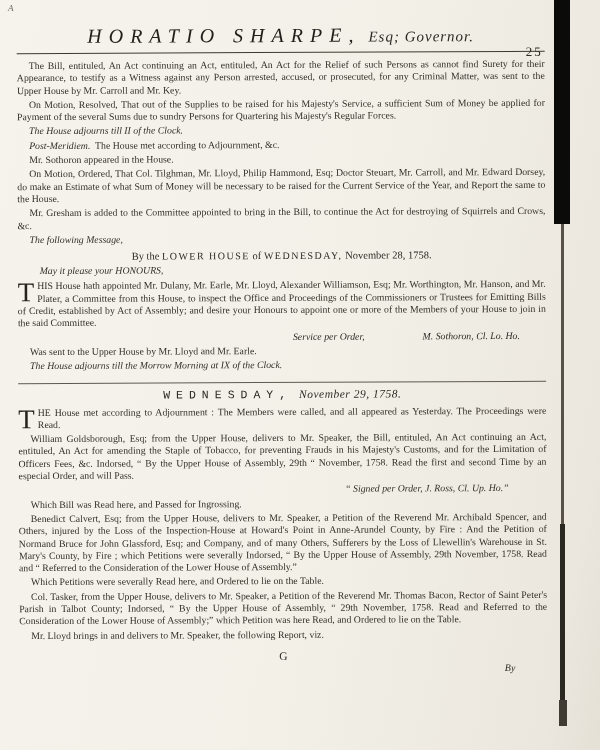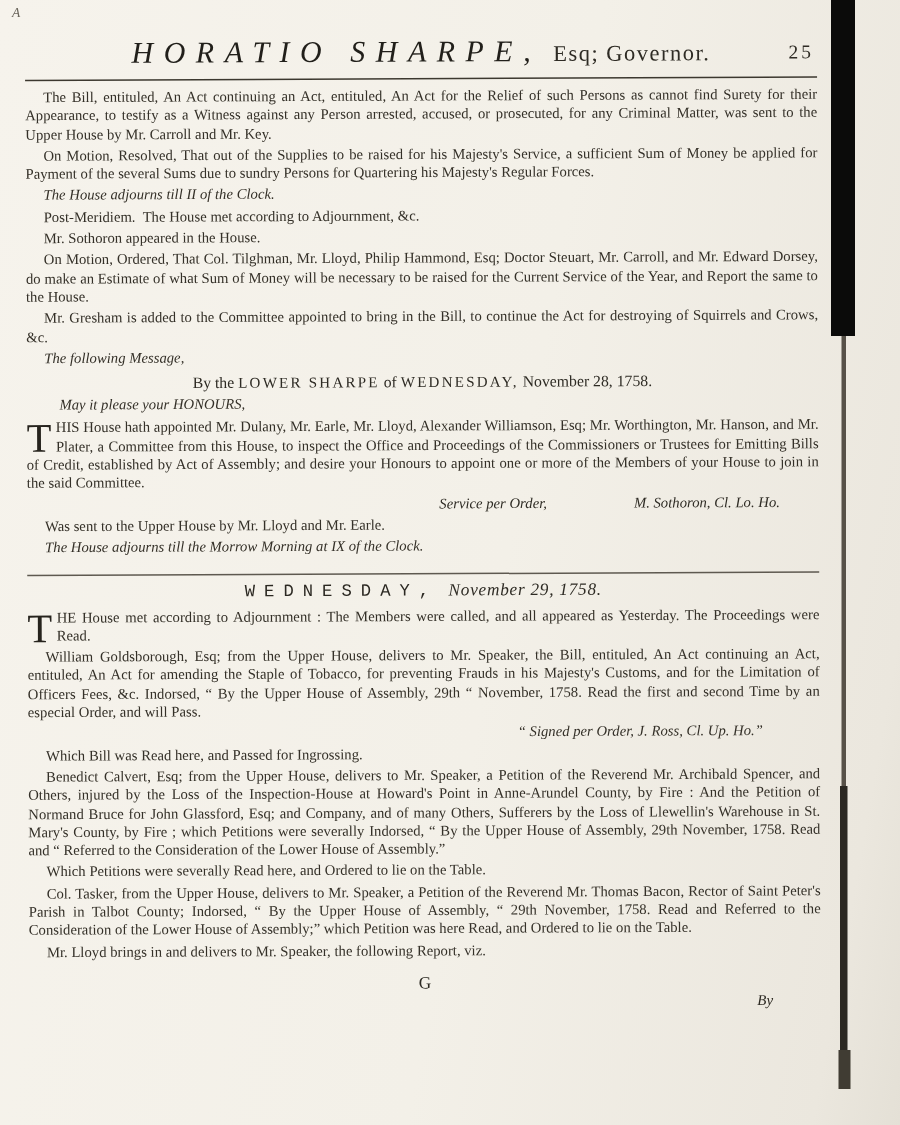--- a/index.html
+++ b/index.html
@@ -28,33 +28,33 @@
   .content {
     position: absolute; left: 18px; top: 24px; width: 528px;
     transform: rotate(-0.25deg);
   }
 
   .header { position: relative; text-align: center; white-space: nowrap; }
   .title-main {
     font-style: italic; font-size: 20px; letter-spacing: 7px; color: #211f1a;
   }
   .title-suffix {
-    font-size: 15px; letter-spacing: 1px; margin-left: 4px; margin-top: 26px;
+    font-style: italic; font-size: 15px; letter-spacing: 1px; margin-left: 4px; margin-top: 26px;
   }
-  .page-number { position: absolute; right: 2px; top: 4px; font-size: 13px; letter-spacing: 2px; }
+  .page-number { position: absolute; right: 2px; top: 21px; font-size: 13px; letter-spacing: 2px; }
   .header-rule { border-top: 1.5px solid #3c382f; margin: 5px 0 6px 0; }
 
   .para {
     margin: 2px 0 0 0;
     font-size: 9.8px; line-height: 12.3px;
     text-align: justify; text-indent: 12px;
     color: #343028;
   }
   .italic { font-style: italic; }
-  .pm-lead { }
+  .pm-lead { font-style: italic; }
 
   .message-heading { text-align: center; margin: 5px 0 2px 0; font-size: 10.5px; }
   .mh-by, .mh-of, .mh-date { }
   .mh-house, .mh-assembly { letter-spacing: 1.5px; font-size: 10px; }
 
   .salutation { text-indent: 22px; margin-top: 3px; }
 
   .dropcap-para { text-indent: 0; margin-top: 3px; }
   .dropcap {
     float: left;
@@ -103,21 +103,21 @@
     <p class="para">On Motion, Resolved, That out of the Supplies to be raised for his Majesty's Service, a sufficient Sum of Money be applied for Payment of the several Sums due to sundry Persons for Quartering his Majesty's Regular Forces.</p>
     <p class="para italic">The House adjourns till II of the Clock.</p>
     <p class="para"><span class="pm-lead">Post-Meridiem.</span>&nbsp; <span>The House met according to Adjournment, &amp;c.</span></p>
     <p class="para">Mr. Sothoron appeared in the House.</p>
     <p class="para">On Motion, Ordered, That Col. Tilghman, Mr. Lloyd, Philip Hammond, Esq; Doctor Steuart, Mr. Carroll, and Mr. Edward Dorsey, do make an Estimate of what Sum of Money will be necessary to be raised for the Current Service of the Year, and Report the same to the House.</p>
     <p class="para">Mr. Gresham is added to the Committee appointed to bring in the Bill, to continue the Act for destroying of Squirrels and Crows, &amp;c.</p>
     <p class="para italic">The following Message,</p>
 
     <div class="message-heading">
       <span class="mh-by">By the</span>
-      <span class="mh-house">LOWER SHARPE</span>
+      <span class="mh-house">LOWER HOUSE</span>
       <span class="mh-of">of</span>
       <span class="mh-assembly">WEDNESDAY,</span>
       <span class="mh-date">November 28, 1758.</span>
     </div>
 
     <p class="para italic salutation">May it please your HONOURS,</p>
 
     <p class="para dropcap-para"><span class="dropcap">T</span><span>HIS House hath appointed Mr. Dulany, Mr. Earle, Mr. Lloyd, Alexander Williamson, Esq; Mr. Worthington, Mr. Hanson, and Mr. Plater, a Committee from this House, to inspect the Office and Proceedings of the Commissioners or Trustees for Emitting Bills of Credit, established by Act of Assembly; and desire your Honours to appoint one or more of the Members of your House to join in the said Committee.</span></p>
 
     <div class="signed-line">

